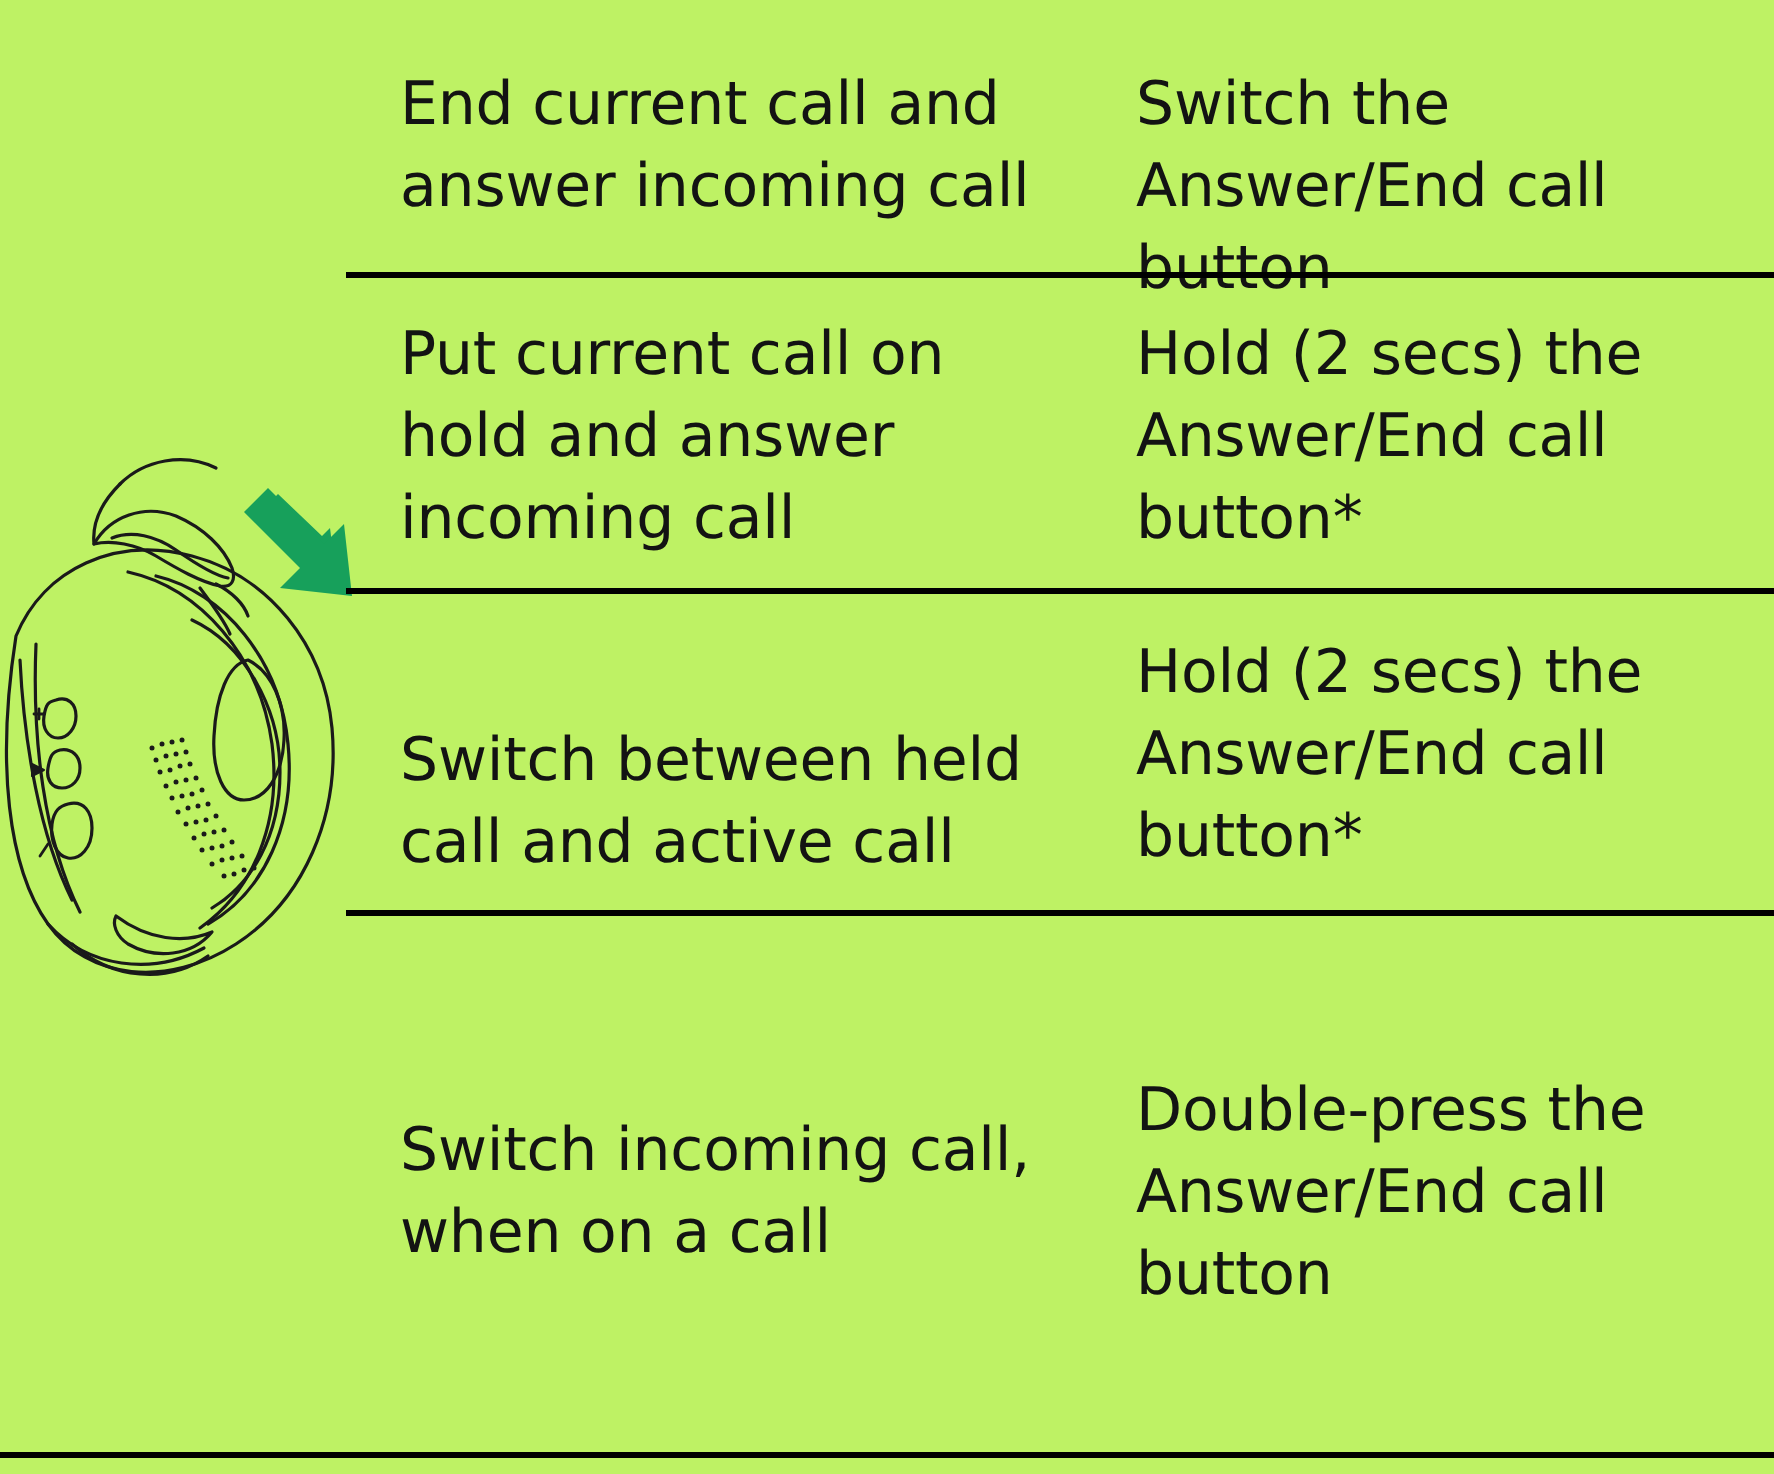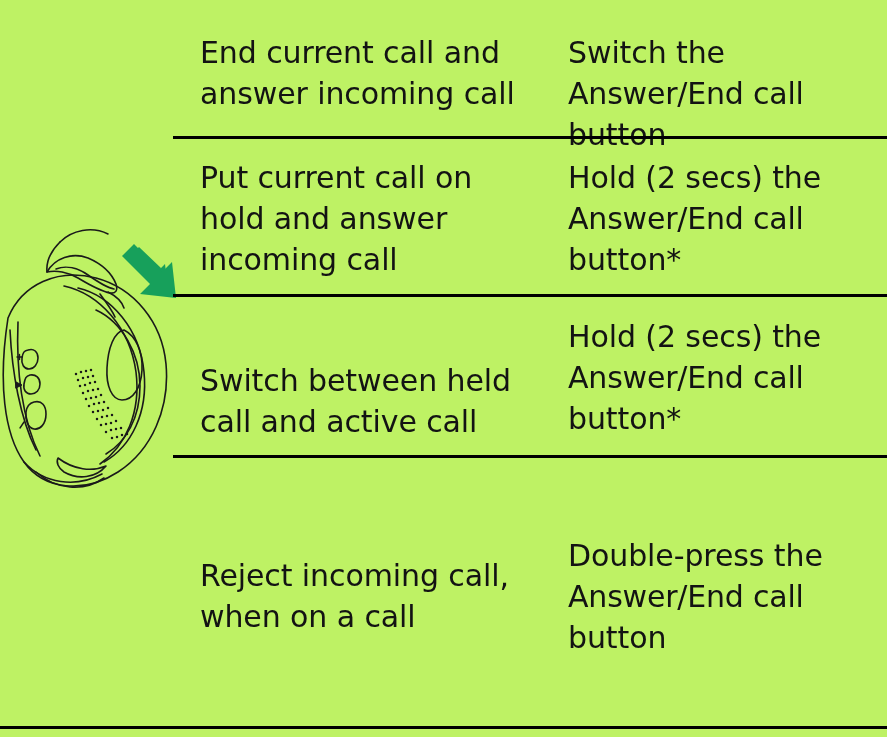--- a/index.html
+++ b/index.html
@@ -230,20 +230,20 @@
     </div>
     <div class="rule inner" style="top:294px;"></div>
 
     <div class="row" style="top:316px;">
       <div class="cell col-action" style="top:16px;margin-top:28px;">Switch between held call and active call</div>
       <div class="cell col-control"><span>Hold (2 secs) the </span><b>Answer/End call</b><span> button*</span></div>
     </div>
     <div class="rule inner" style="top:455px;"></div>
 
     <div class="row" style="top:535px;">
-      <div class="cell col-action" style="top:20px;">Reject incoming call, when on a call</div>
+      <div class="cell col-action" style="top:20px;">Switch incoming call, when on a call</div>
       <div class="cell col-control"><span>Double-press the </span><b>Answer/End call</b><span> button</span></div>
     </div>
 
     <div class="rule full" style="top:726px;"></div>
   </div>
 
 </div>
 
 </body></html>

